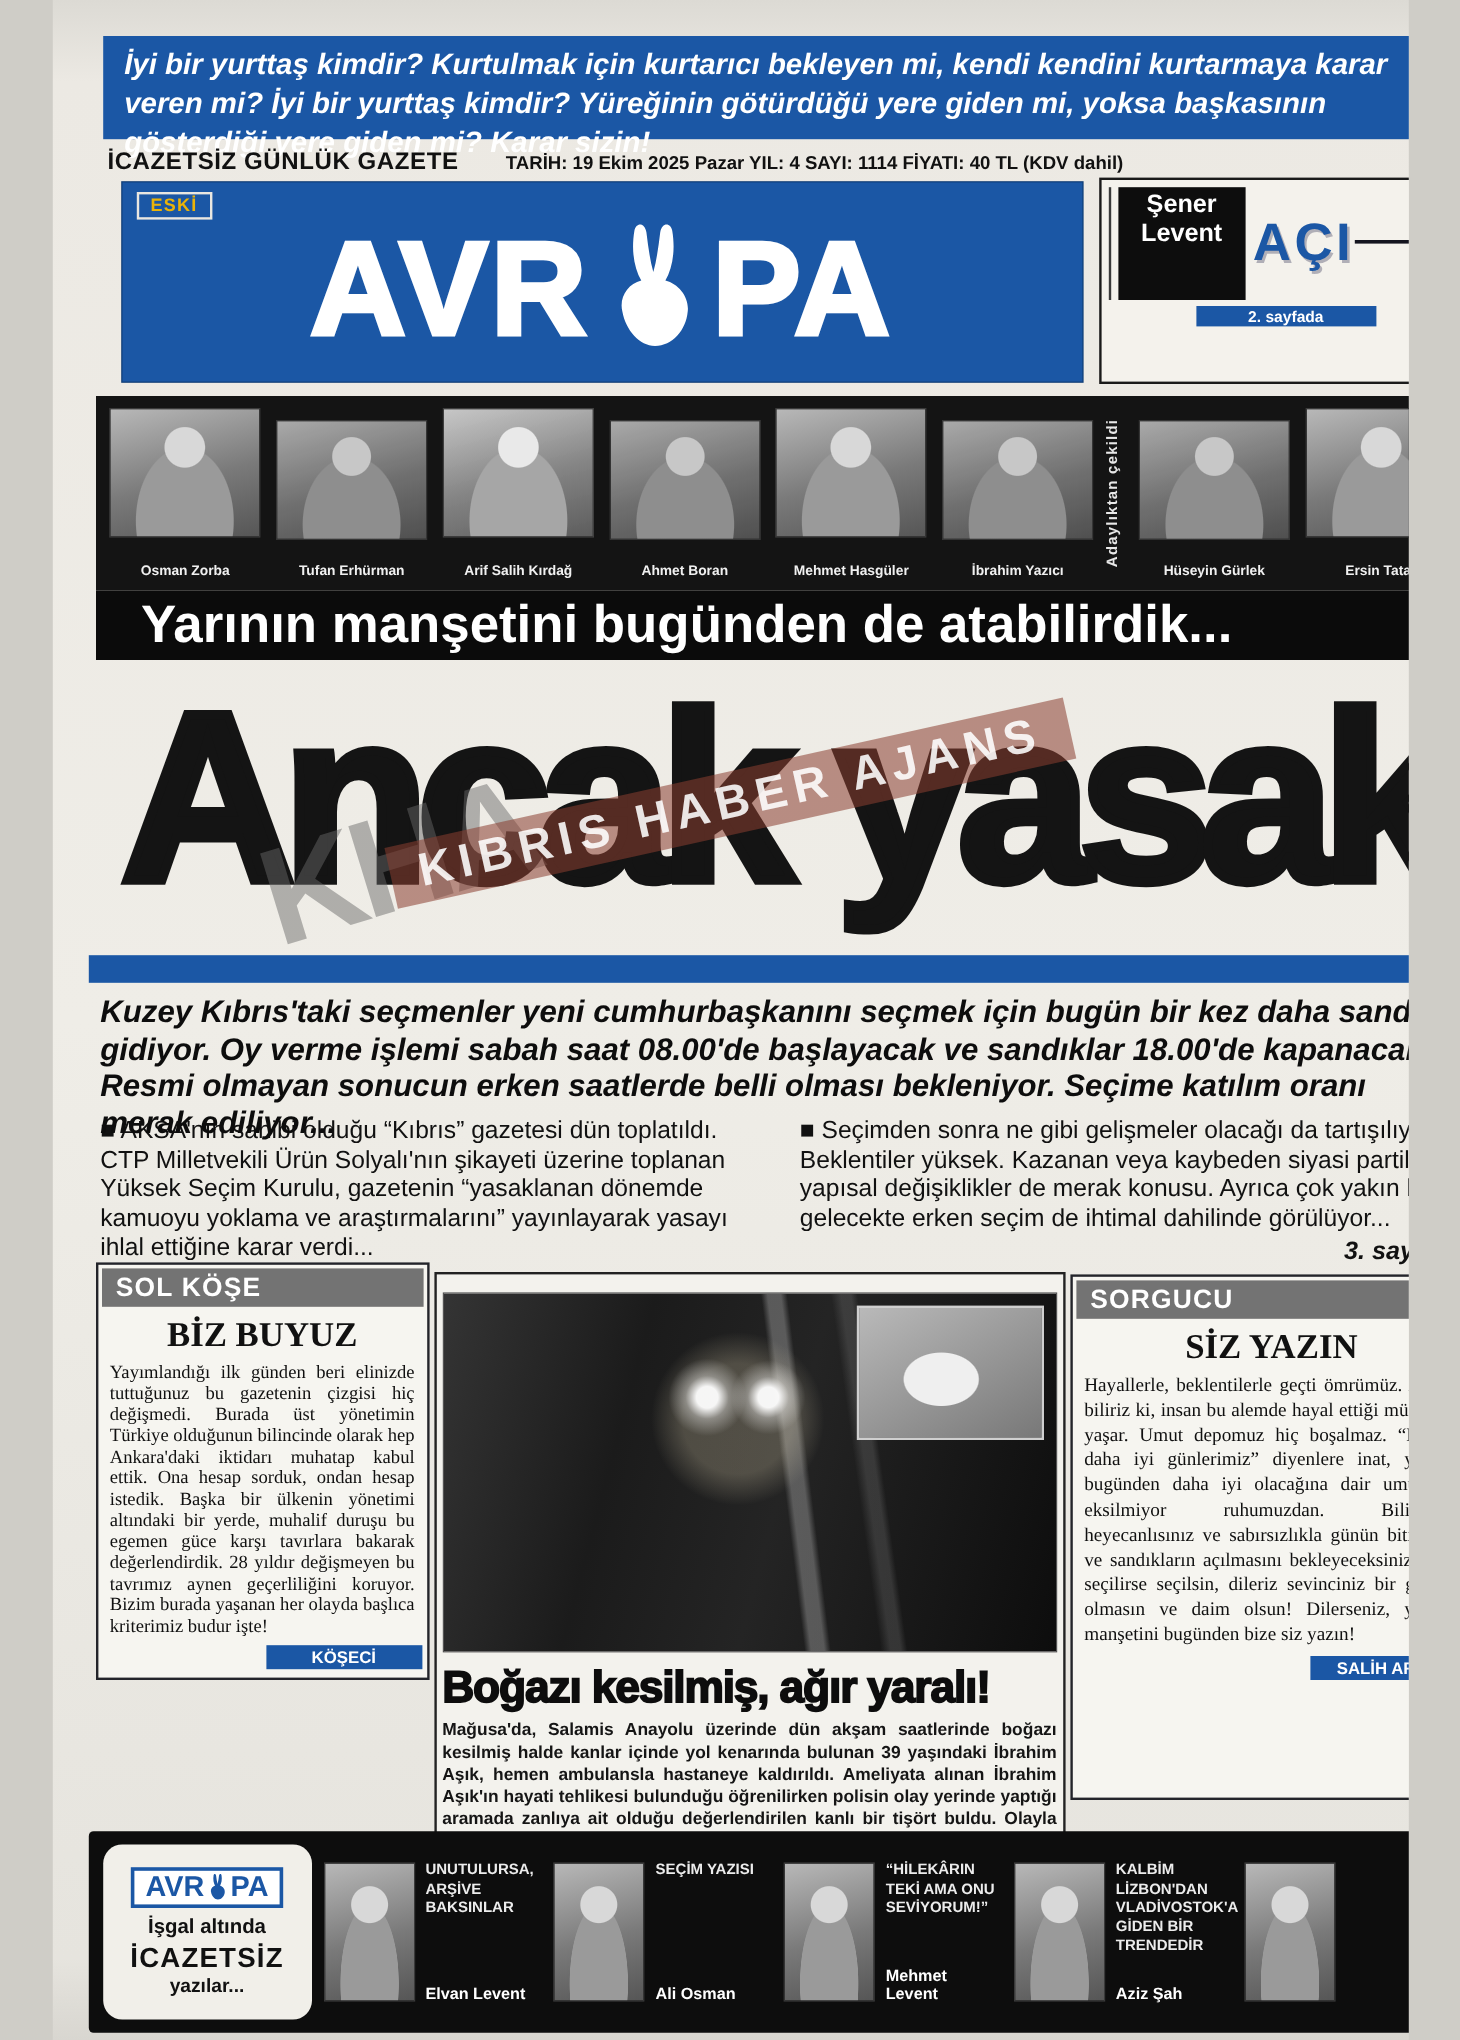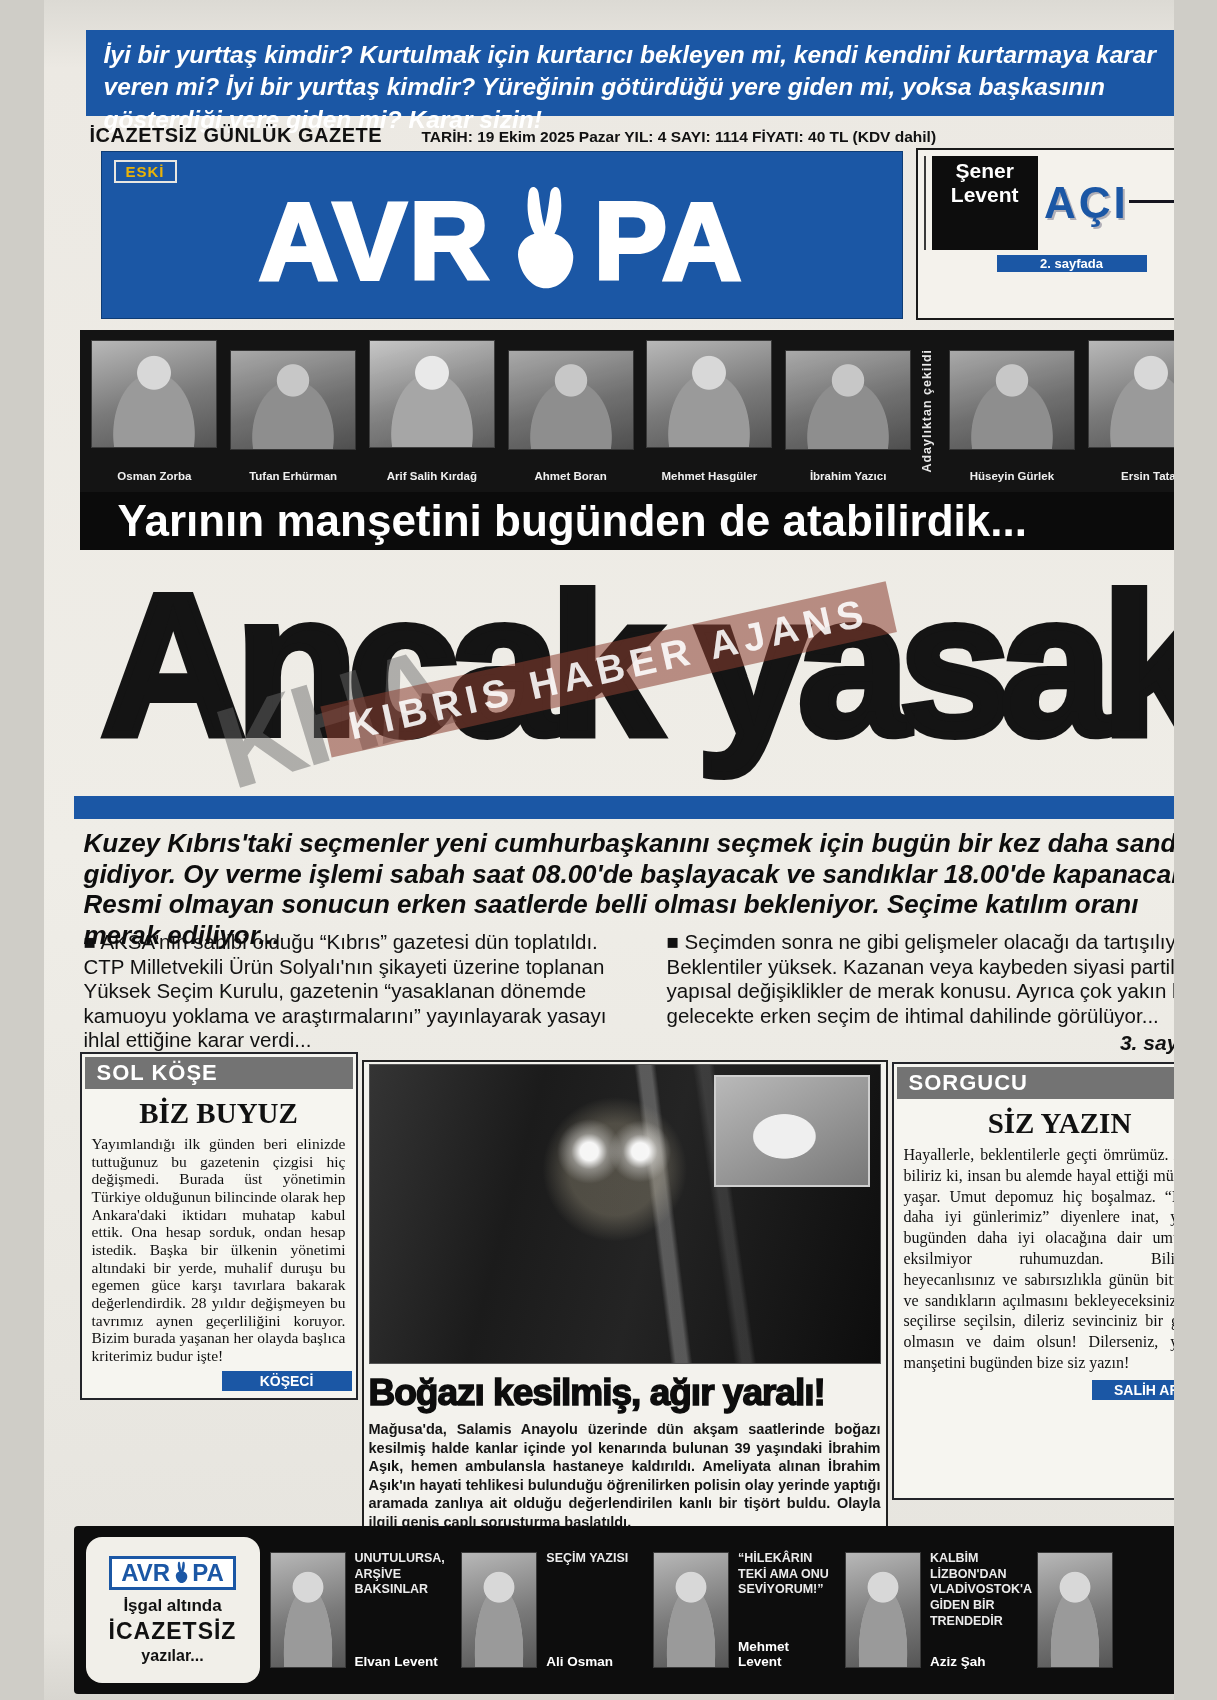--- a/index.html
+++ b/index.html
@@ -75,21 +75,21 @@
         margin:8px 0 5px;}
   .box-body{font-family:"Liberation Serif",serif;font-size:15.5px;line-height:1.14;text-align:justify;
         padding:0 10px;color:#101010;}
   .box-byline{background:#1b57a5;color:#fff;font-weight:bold;font-size:14px;text-align:center;
         width:130px;margin:6px 4px 0 auto;padding:2px 0;}
   .sol-kose{left:36px;top:1052px;width:278px;height:348px;}
   .sorgucu{left:848px;top:1062px;width:336px;height:438px;}
   .sorgucu .box-body{font-size:16px;line-height:1.3;}
   
   .crime{position:absolute;left:318px;top:1060px;width:526px;border:2px solid #222;background:#f3f2ed;
-        box-sizing:border-box;padding:2px 5px 6px 5px;}
+        box-sizing:border-box;padding:15px 5px 6px 5px;}
   .crime-photo{position:relative;width:100%;height:300px;border:1px solid #555;box-sizing:border-box;
         background:
           radial-gradient(circle at 43% 29%, rgba(255,255,255,.95) 0 2.5%, rgba(255,255,255,.35) 5%, transparent 9%),
           radial-gradient(circle at 53% 29%, rgba(255,255,255,.95) 0 2.5%, rgba(255,255,255,.35) 5%, transparent 9%),
           radial-gradient(circle at 48% 35%, rgba(255,240,200,.22) 0 14%, transparent 22%),
           linear-gradient(83deg, transparent 55%, rgba(160,160,160,.45) 56% 58%, transparent 59%),
           linear-gradient(262deg, transparent 30%, rgba(120,120,120,.3) 31% 32.5%, transparent 34%),
           linear-gradient(105deg,#343434 0%,#1b1b1b 30%,#242424 55%,#0d0d0d 100%);}
   .crime-inset{position:absolute;top:10px;right:10px;width:152px;height:108px;border:2px solid #cfcfcf;
         background:

